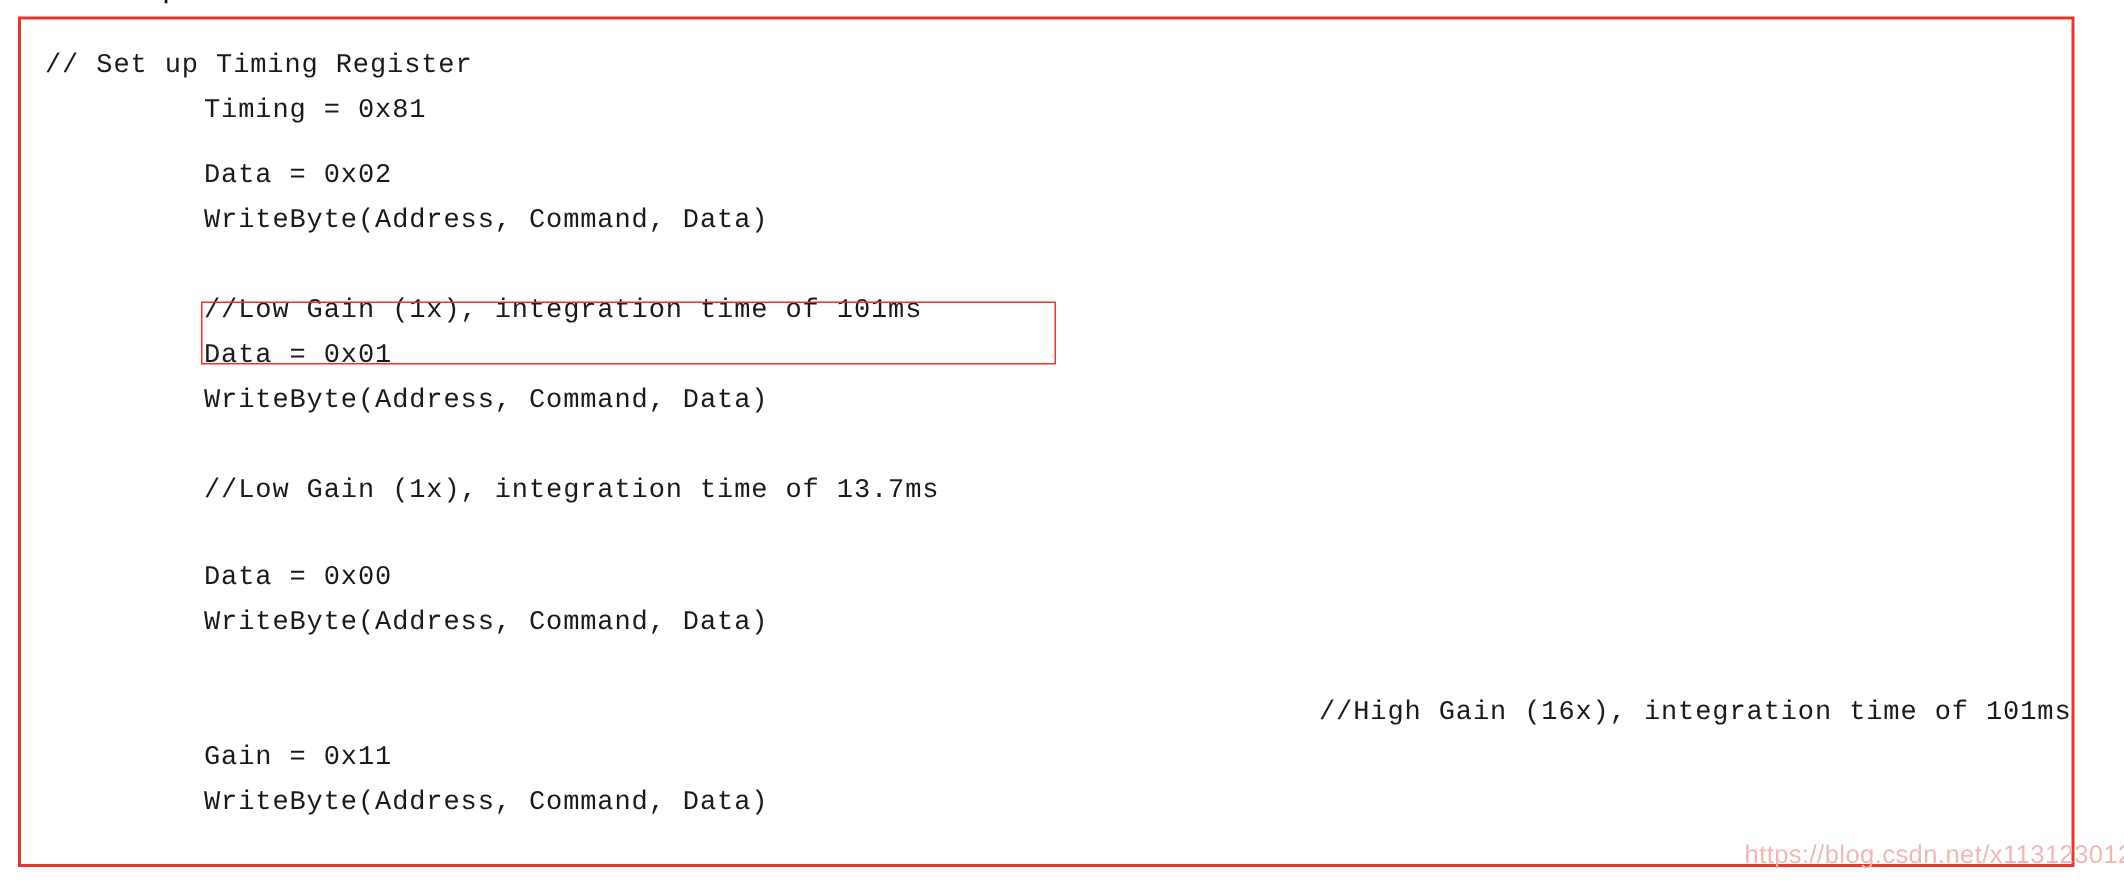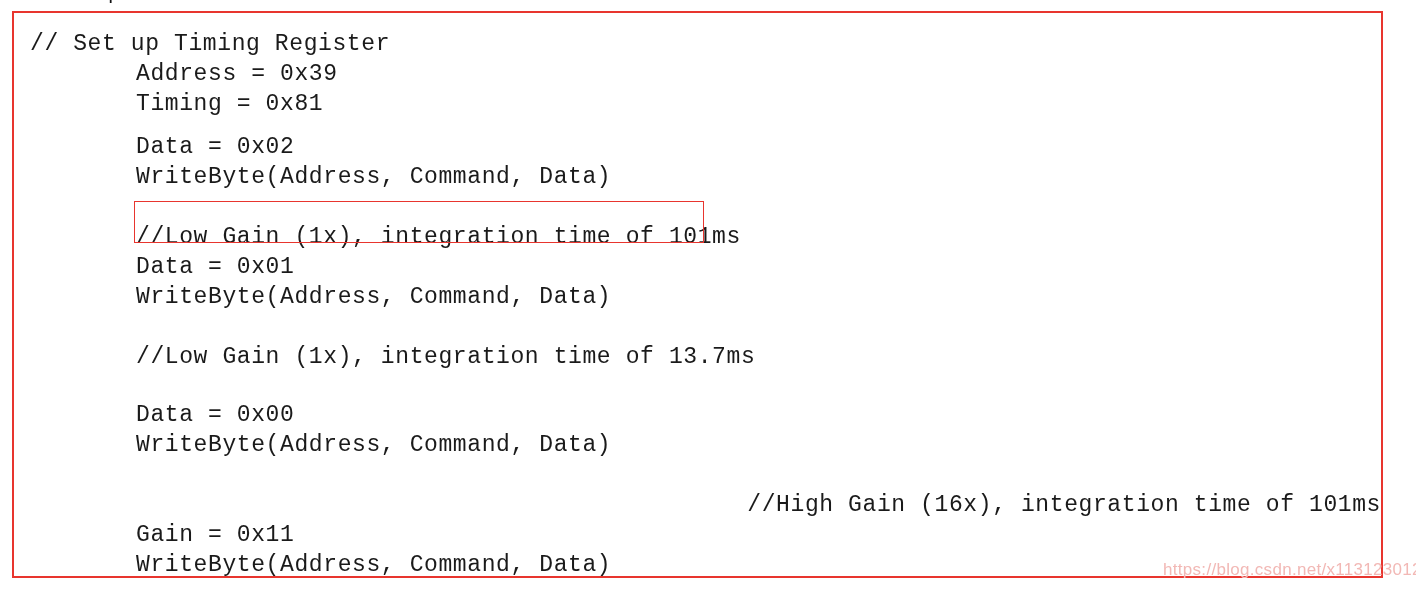--- a/index.html
+++ b/index.html
@@ -44,21 +44,21 @@
     position: absolute;
     left: 0;
     top: 0;
     padding: 16px 0 0 16px;
     box-sizing: border-box;
     width: 100%;
   }
 
   .code-line {
     font-family: "Liberation Mono", "DejaVu Sans Mono", monospace;
-    font-size: 23px;
+    font-size: 18px;
     line-height: 30px;
     height: 30px;
     color: #1a1a1a;
     white-space: pre;
     letter-spacing: 0.6px;
     position: relative;
   }
 
   .code-line.blank {
     height: 30px;
@@ -89,21 +89,20 @@
   }
 </style>
 </head>
 <body>
 
 <div class="clipped-fragment">p</div>
 
 <div class="code-frame">
   <div class="code-body">
       <div class="code-line" style="padding-left: 0px;">// Set up Timing Register</div>
-      <div class="code-line" style="padding-left: 106px;">Address = 0x39</div>
       <div class="code-line" style="padding-left: 106px;">Timing = 0x81</div>
       <div class="code-line" style="padding-left: 106px; margin-top: 13px;">Data = 0x02</div>
       <div class="code-line" style="padding-left: 106px;">WriteByte(Address, Command, Data)</div>
       <div class="code-line blank" style="padding-left: 0px;"></div>
       <div class="code-line" style="padding-left: 106px;">//Low Gain (1x), integration time of 101ms</div>
       <div class="code-line" style="padding-left: 106px;">Data = 0x01</div>
       <div class="code-line" style="padding-left: 106px;">WriteByte(Address, Command, Data)</div>
       <div class="code-line blank" style="padding-left: 0px;"></div>
       <div class="code-line" style="padding-left: 106px;">//Low Gain (1x), integration time of 13.7ms</div>
       <div class="code-line" style="padding-left: 106px; margin-top: 28px;">Data = 0x00</div>

